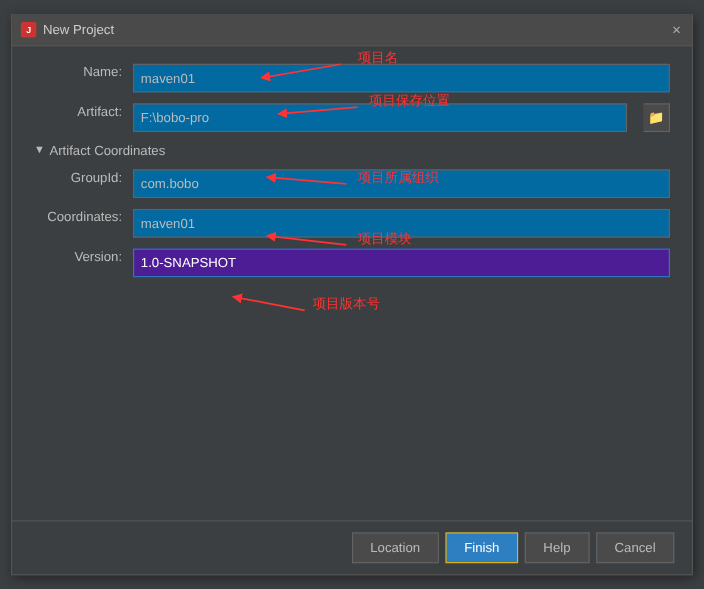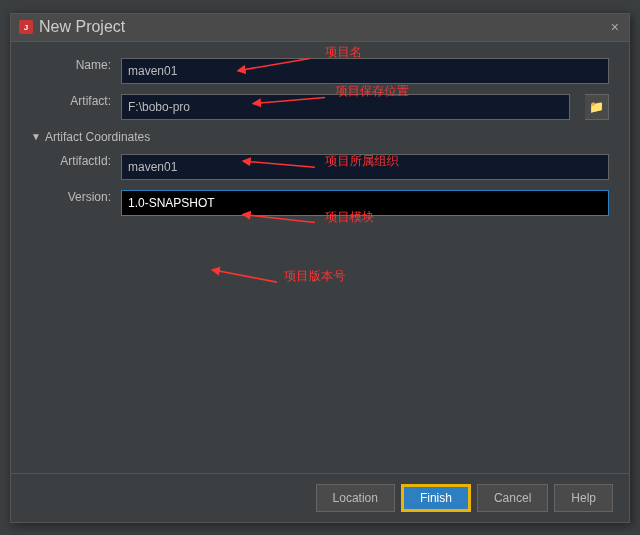--- a/index.html
+++ b/index.html
@@ -44,21 +44,21 @@
       border-radius: 2px;
       display: flex;
       align-items: center;
       justify-content: center;
       font-size: 8px;
       color: white;
       font-weight: bold;
     }
     .title-bar-title {
       color: #ccc;
-      font-size: 16px;
+      font-size: 12px;
     }
     .title-bar-close {
       color: #aaa;
       font-size: 14px;
       cursor: pointer;
       padding: 0 2px;
     }
     .content {
       padding: 16px 20px;
       flex: 1;
@@ -71,30 +71,30 @@
     .form-label {
       width: 90px;
       text-align: right;
       padding-right: 10px;
       color: #bbb;
       font-size: 12px;
       flex-shrink: 0;
     }
     .form-input {
       flex: 1;
-      background: #0f172a;
+      background: #0369a1;
       border: 1px solid #646464;
       color: #bbb;
       padding: 3px 6px;
       font-size: 12px;
       height: 26px;
       outline: none;
     }
     .form-input.highlighted {
-      background: #000000;
+      background: #4c1d95;
       color: white;
       border-color: #2d7fc1;
     }
     .input-with-btn {
       display: flex;
       flex: 1;
       gap: 15px;
     }
     .input-with-btn .form-input {
       flex: 1;
@@ -143,21 +143,21 @@
       padding: 4px 16px;
       font-size: 12px;
       cursor: pointer;
       height: 28px;
       border: 1px solid #646464;
       color: #bbb;
       background: #4a4a4a;
     }
     .btn-primary {
       background: #2d7fc1;
-      border: 3px solid #eab308;
+      border: 1px solid #eab308;
       color: white;
     }
     
     .annotations-layer {
       position: absolute;
       top: 0; left: 0;
       width: 100%; height: 100%;
       pointer-events: none;
     }
   </style>
@@ -187,23 +187,27 @@
         <input class="form-input" type="text" value="F:\bobo-pro" style="">
         <button class="folder-btn">📁</button>
       </div>
     </div>
 
     <div class="section-header">
       <span class="arrow">▼</span>
       <span>Artifact Coordinates</span>
     </div>
 
-
-    <div class="form-row">
-      <span class="form-label">ArtifactId:</span>
+    <div class="form-row">
+      <span class="form-label">GroupId:</span>
+      <input class="form-input" type="text" value="com.bobo" style="">
+    </div>
+
+    <div class="form-row">
+      <span class="form-label">Coordinates:</span>
       <input class="form-input" type="text" value="maven01" style="">
     </div>
 
     <div class="form-row">
       <span class="form-label">Version:</span>
       <input class="form-input highlighted" type="text" value="1.0-SNAPSHOT" style="">
     </div>
 
     <svg class="annotations-layer" viewBox="0 0 580 420" xmlns="http://www.w3.org/2000/svg">
 
@@ -226,16 +230,16 @@
         <marker id="arrow" markerWidth="6" markerHeight="6" refX="5" refY="3" orient="auto">
           <path d="M0,0 L0,6 L6,3 z" fill="#ff3333"></path>
         </marker>
       </defs>
     </svg>
   </div>
 
   <div class="bottom-bar">
     <button class="btn">Location</button>
     <button class="btn btn-primary">Finish</button>
+    <button class="btn">Help</button>
     <button class="btn">Cancel</button>
-    <button class="btn">Help</button>
   </div>
 </div>
 
 </body></html>

